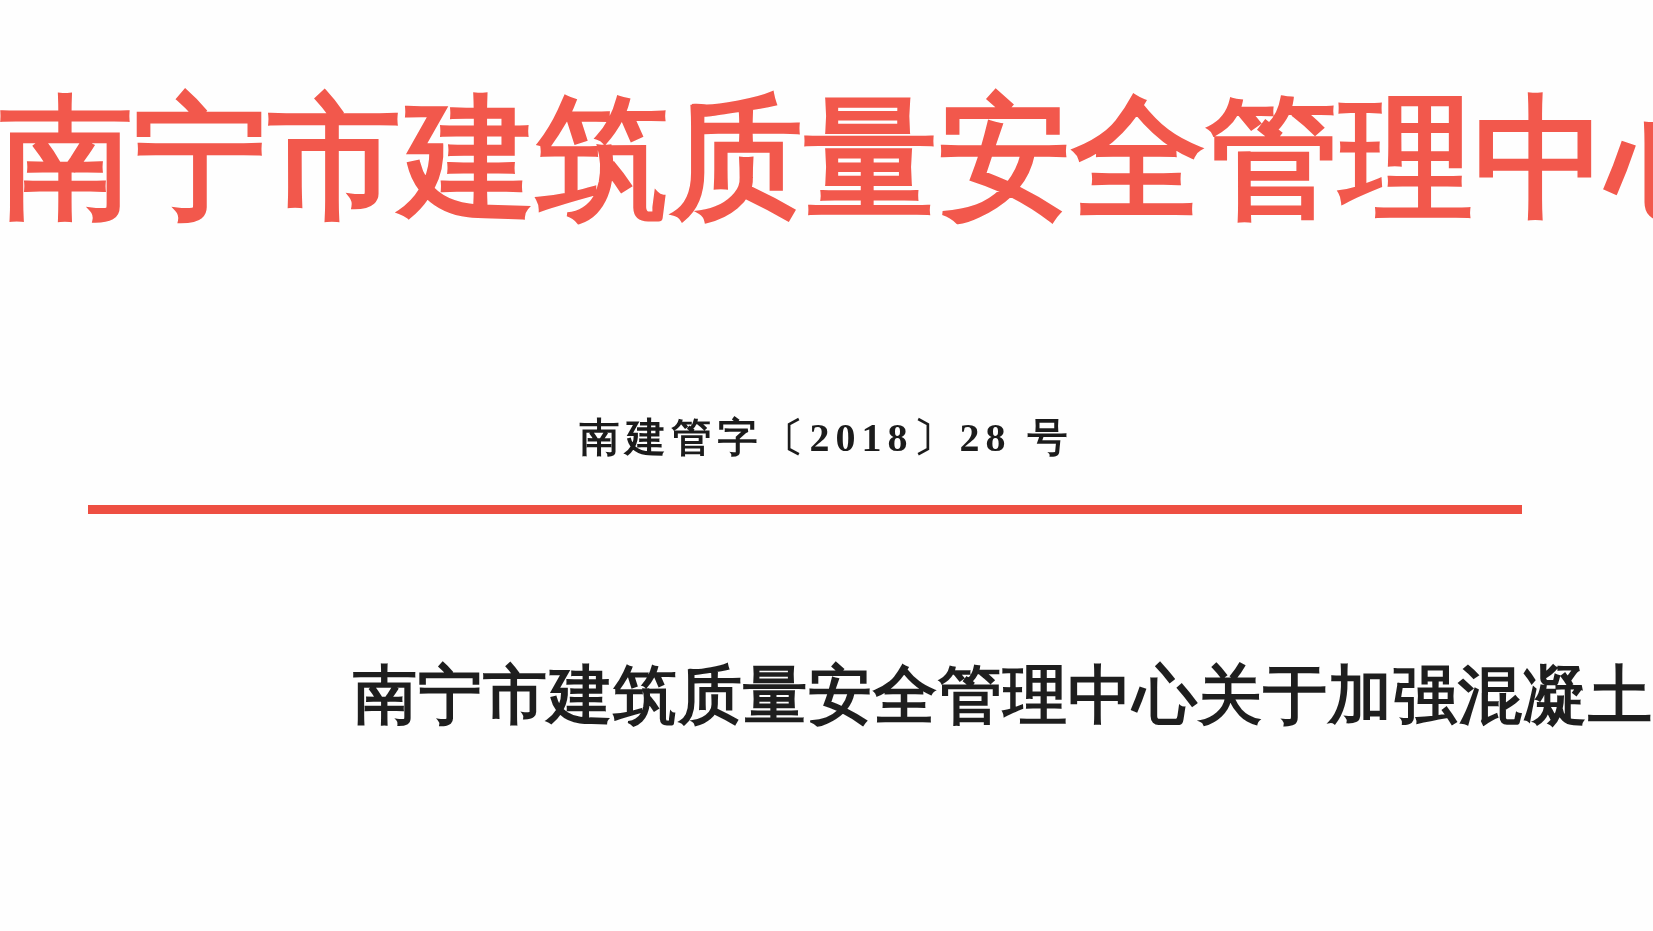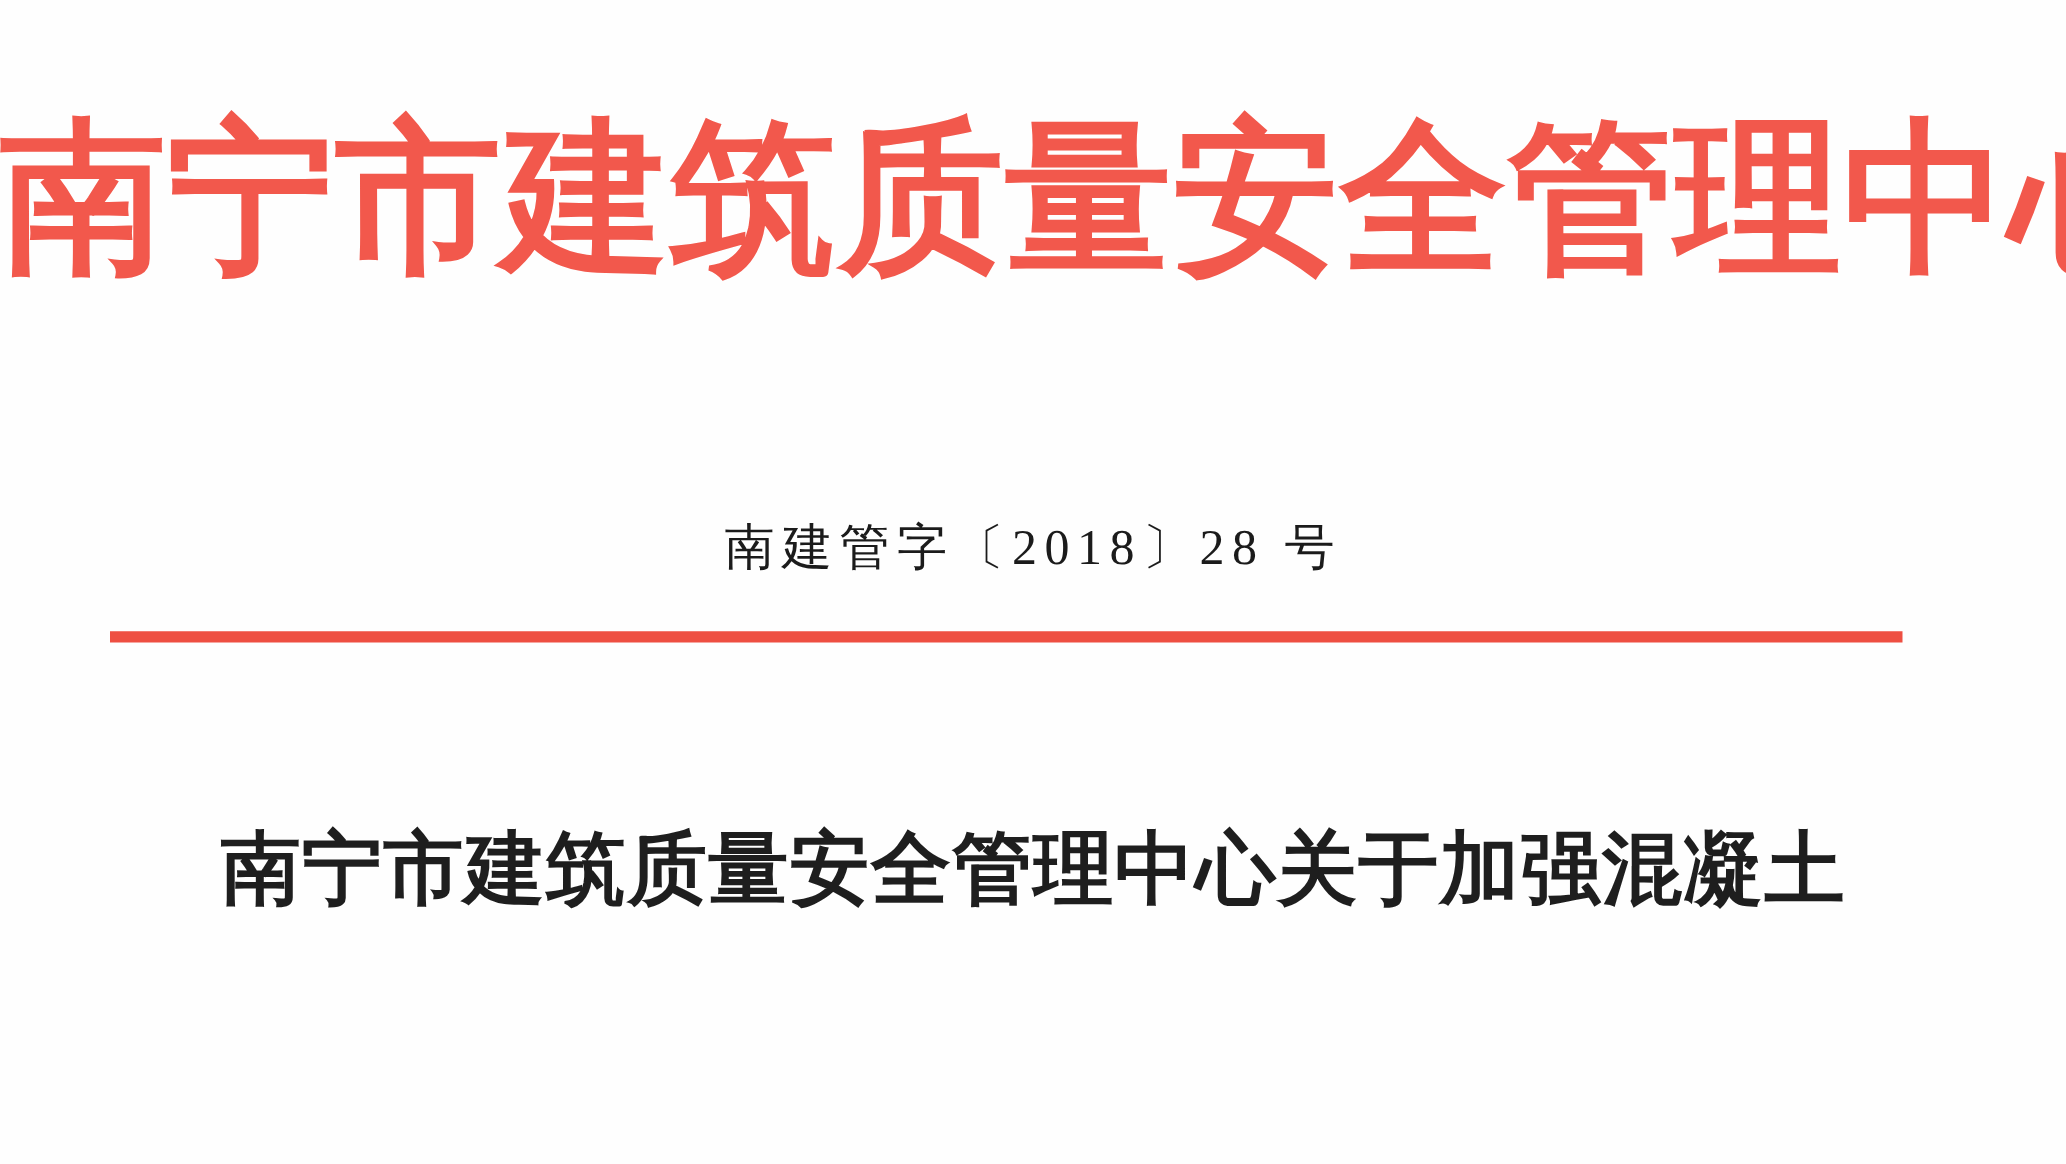--- a/index.html
+++ b/index.html
@@ -32,21 +32,21 @@
   }
   
   .doc-number {
     position: absolute;
     top: 412px;
     left: 0;
     width: 100%;
     text-align: center;
     font-size: 40px;
     line-height: 52px;
-    font-weight: 400;
+    font-weight: 700;
     color: #1b1b1b;
     letter-spacing: 6px;
     white-space: nowrap;
   }
   
   .red-rule {
     position: absolute;
     top: 505px;
     left: 88px;
     width: 1434px;
@@ -62,20 +62,21 @@
     text-align: center;
     font-size: 64px;
     line-height: 96px;
     font-weight: 700;
     color: #1e1e1e;
     letter-spacing: 1px;
   }
   .doc-title .line {
     display: block;
     white-space: nowrap;
+    text-align: right;
   }
 </style>
 </head>
 <body>
 
 <div class="page">
 
   <div class="org-name">南宁市建筑质量安全管理中心</div>
 
   <div class="doc-number">南建管字〔2018〕28 号</div>

